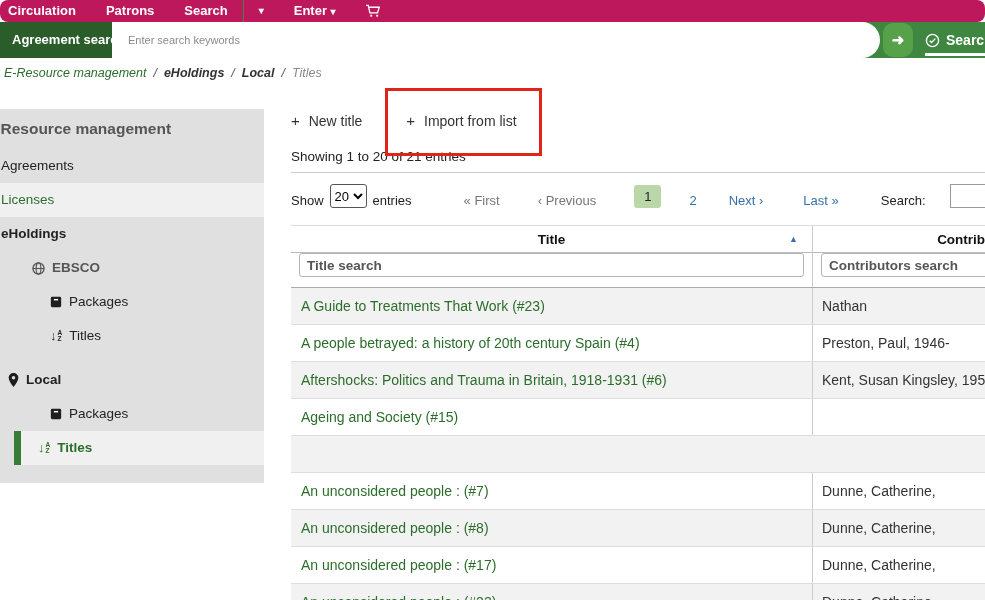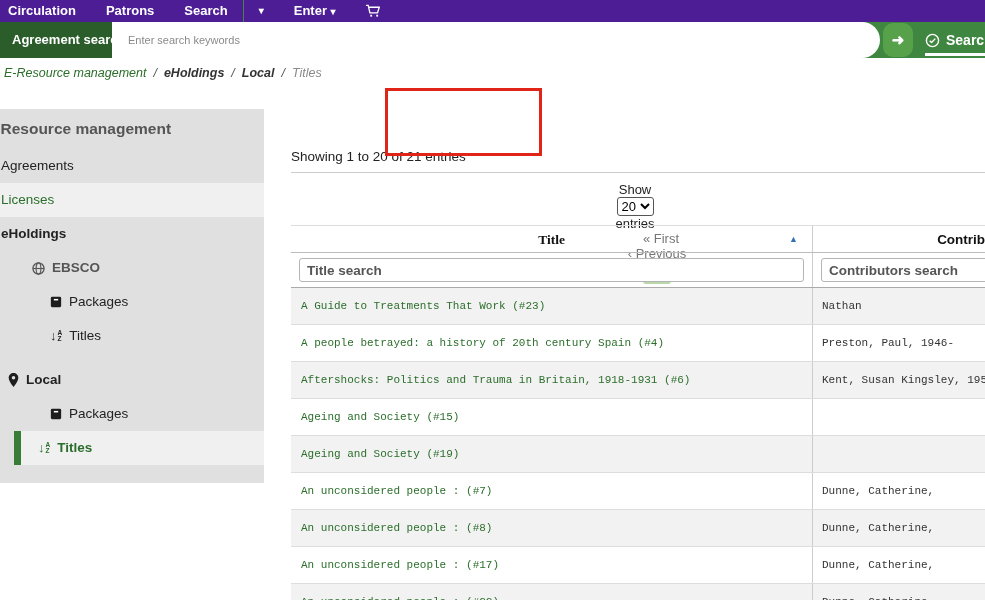--- a/index.html
+++ b/index.html
@@ -1,21 +1,21 @@
 <!DOCTYPE html>
 <html><head>
 <meta charset="utf-8">
 <style>
   * { margin:0; padding:0; box-sizing:border-box; }
   body { font-family:"Liberation Sans", sans-serif; background:#fff; }
   .screen { position:relative; width:985px; height:600px; overflow:hidden; background:#fff; }
 
   
   .topnav { position:absolute; left:0; top:0; width:985px; height:22px;
-            background:#4c1d95; display:flex; align-items:center; padding-left:8px; }
+            background:#be185d; display:flex; align-items:center; padding-left:8px;border-radius:8px; }
   .nav-item { color:#fff; font-size:13px; font-weight:bold; padding:0 15px; height:22px;
               line-height:22px; cursor:pointer; white-space:nowrap; }
   .nav-item:first-child { padding-left:0; }
   .nav-divider { width:1px; height:22px; background:#3f8741; }
   .nav-caret { font-size:10px; }
   .cart-btn { color:#fff; padding:0 14px; display:flex; align-items:center; height:22px; }
 
   
   .searchbar { position:absolute; left:0; top:22px; width:985px; height:36px; background:#3f8741; }
   .search-tab-pill { position:absolute; left:-40px; top:0; height:36px; line-height:36px;
@@ -69,21 +69,21 @@
   .btn-row { position:absolute; top:112px; left:291px; display:flex; gap:44px; }
   .text-btn { font-size:14px; color:#333; cursor:pointer; white-space:nowrap; }
   .text-btn .plus { font-size:15px; margin-right:5px; }
   .red-annotation { position:absolute; left:385px; top:88px; width:157px; height:68px;
                     border:3px solid #e02417; z-index:5; pointer-events:none; }
   .showing { position:absolute; left:291px; top:149px; font-size:13.5px; color:#222; }
   .main-hr { position:absolute; left:291px; top:172px; width:694px; border-top:1px solid #ccc; }
 
   
   .controls { position:absolute; left:291px; top:182px; width:694px; height:26px;
-              display:flex; align-items:center; font-size:13px; color:#222;flex-direction:column; }
+              display:flex; align-items:flex-end; font-size:13px; color:#222; }
   .controls .lbl { margin-right:6px; }
   .page-size { height:24px; border:1px solid #555; border-radius:3px; background:#fff;
                font-size:13px; font-family:"Liberation Sans", sans-serif; margin-right:6px; }
   .pg { white-space:nowrap; cursor:pointer; }
   .pg-disabled { color:#767676; margin-left:46px; cursor:default; }
   .pg-disabled2 { color:#767676; margin-left:38px; cursor:default; }
   .pg-current { background:#b9d7a9; padding:4px 10px; border-radius:3px; margin-left:38px;
                 color:#222; }
   .pg-link { color:#3670a9; }
   .pg-2 { margin-left:28px; }
@@ -91,34 +91,34 @@
   .pg-last { margin-left:40px; }
   .search-lbl { margin-left:42px; margin-right:24px; }
   .table-search { width:130px; height:24px; border:1px solid #999; background:#fff; outline:none;
                   font-family:"Liberation Sans", sans-serif; font-size:13px; padding:0 5px; }
 
   
   .dtable { position:absolute; left:291px; top:225px; width:852px; }
   .t-header { display:flex; height:28px; border-top:1px solid #ddd; border-bottom:1px solid #bbb; }
   .th { font-weight:bold; font-size:13.5px; color:#111; text-align:center; line-height:27px;
         position:relative; cursor:pointer; }
-  .th-title { width:522px; border-right:1px solid #ccc;font-family:Liberation Serif, serif; }
+  .th-title { width:522px; border-right:1px solid #ccc; }
   .th-contrib { width:330px; }
   .sort-asc { position:absolute; right:14px; top:0; color:#3472b5; font-size:9px; }
   .t-filter { display:flex; height:35px; border-bottom:1px solid #aaa; }
-  .tf { display:flex; align-items:center; }
+  .tf { display:flex; }
   .tf-title { width:522px; border-right:1px solid #ccc; padding:0 8px; }
   .tf-contrib { width:330px; padding:0 8px; }
   .filter-input { width:100%; height:24px; border:1px solid #b5b5b5; border-radius:3px;
                   padding:0 7px; font-size:13.5px; font-family:"Liberation Sans", sans-serif;
                   font-weight:bold; color:#333; outline:none; }
   .filter-input::placeholder { color:#555; font-weight:bold; }
   .t-row { display:flex; height:37px; border-bottom:1px solid #ddd; background:#fff; }
   .t-row.stripe { background:#f2f2f2; }
-  .td { line-height:36px; font-size:11px; white-space:nowrap; overflow:hidden;font-family:Liberation Mono, monospace; }
+  .td { line-height:36px; font-size:14px; white-space:nowrap; overflow:hidden; }
   .td-title { width:522px; border-right:1px solid #ccc; padding:0 10px; }
   .td-title a, .td-title span { color:#2b6e2b; cursor:pointer; }
   .td-contrib { width:330px; padding:0 9px; color:#333; }
 
   svg { display:block; }
 </style>
 </head>
 <body>
 
 <div class="screen">
@@ -222,20 +222,30 @@
         <span class="arrow-dn">↓</span>
         <span class="alpha-letters">
             <span>A</span>
             <span>Z</span>
           </span>
       </span>
       <span>Titles</span>
     </div>
   </div>
 
+  <div class="btn-row">
+    <div class="text-btn">
+      <span class="plus">+</span>
+      <span>New title</span>
+    </div>
+    <div class="text-btn">
+      <span class="plus">+</span>
+      <span>Import from list</span>
+    </div>
+  </div>
 
   <div class="red-annotation"></div>
 
   <div class="showing">Showing 1 to 20 of 21 entries</div>
   <div class="main-hr"></div>
 
   <div class="controls">
     <span class="lbl">Show</span>
     <select class="page-size">
       <option>20</option>
@@ -281,21 +291,20 @@
     </div>
     <div class="t-row stripe">
       <div class="td td-title"><span>Aftershocks: Politics and Trauma in Britain, 1918-1931 (#6)</span></div>
       <div class="td td-contrib">Kent, Susan Kingsley, 1952-</div>
     </div>
     <div class="t-row">
       <div class="td td-title"><span>Ageing and Society (#15)</span></div>
       <div class="td td-contrib"></div>
     </div>
     <div class="t-row stripe">
-      <div class="td td-title"><span>Ageing and Society (#19)</span></div>
       <div class="td td-contrib"></div>
     </div>
     <div class="t-row">
       <div class="td td-title"><span>An unconsidered people : (#7)</span></div>
       <div class="td td-contrib">Dunne, Catherine,</div>
     </div>
     <div class="t-row stripe">
       <div class="td td-title"><span>An unconsidered people : (#8)</span></div>
       <div class="td td-contrib">Dunne, Catherine,</div>
     </div>

